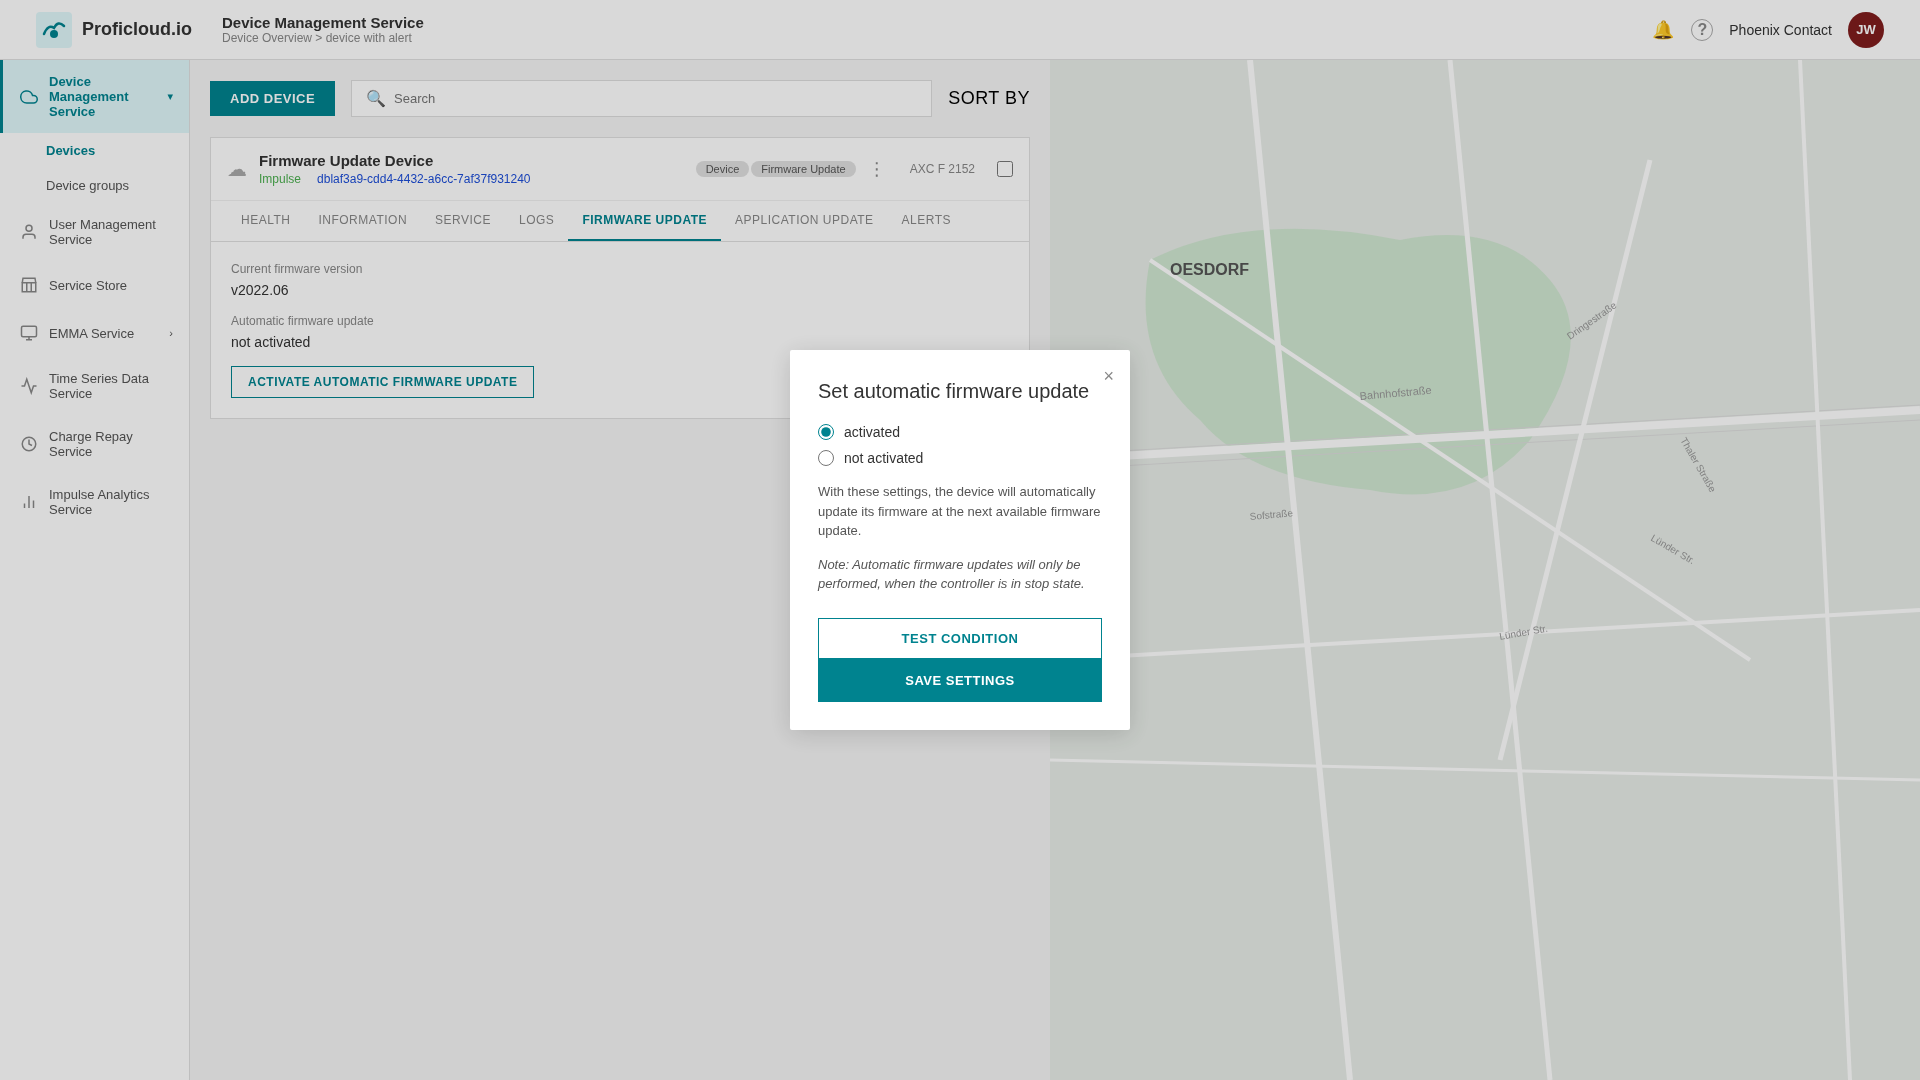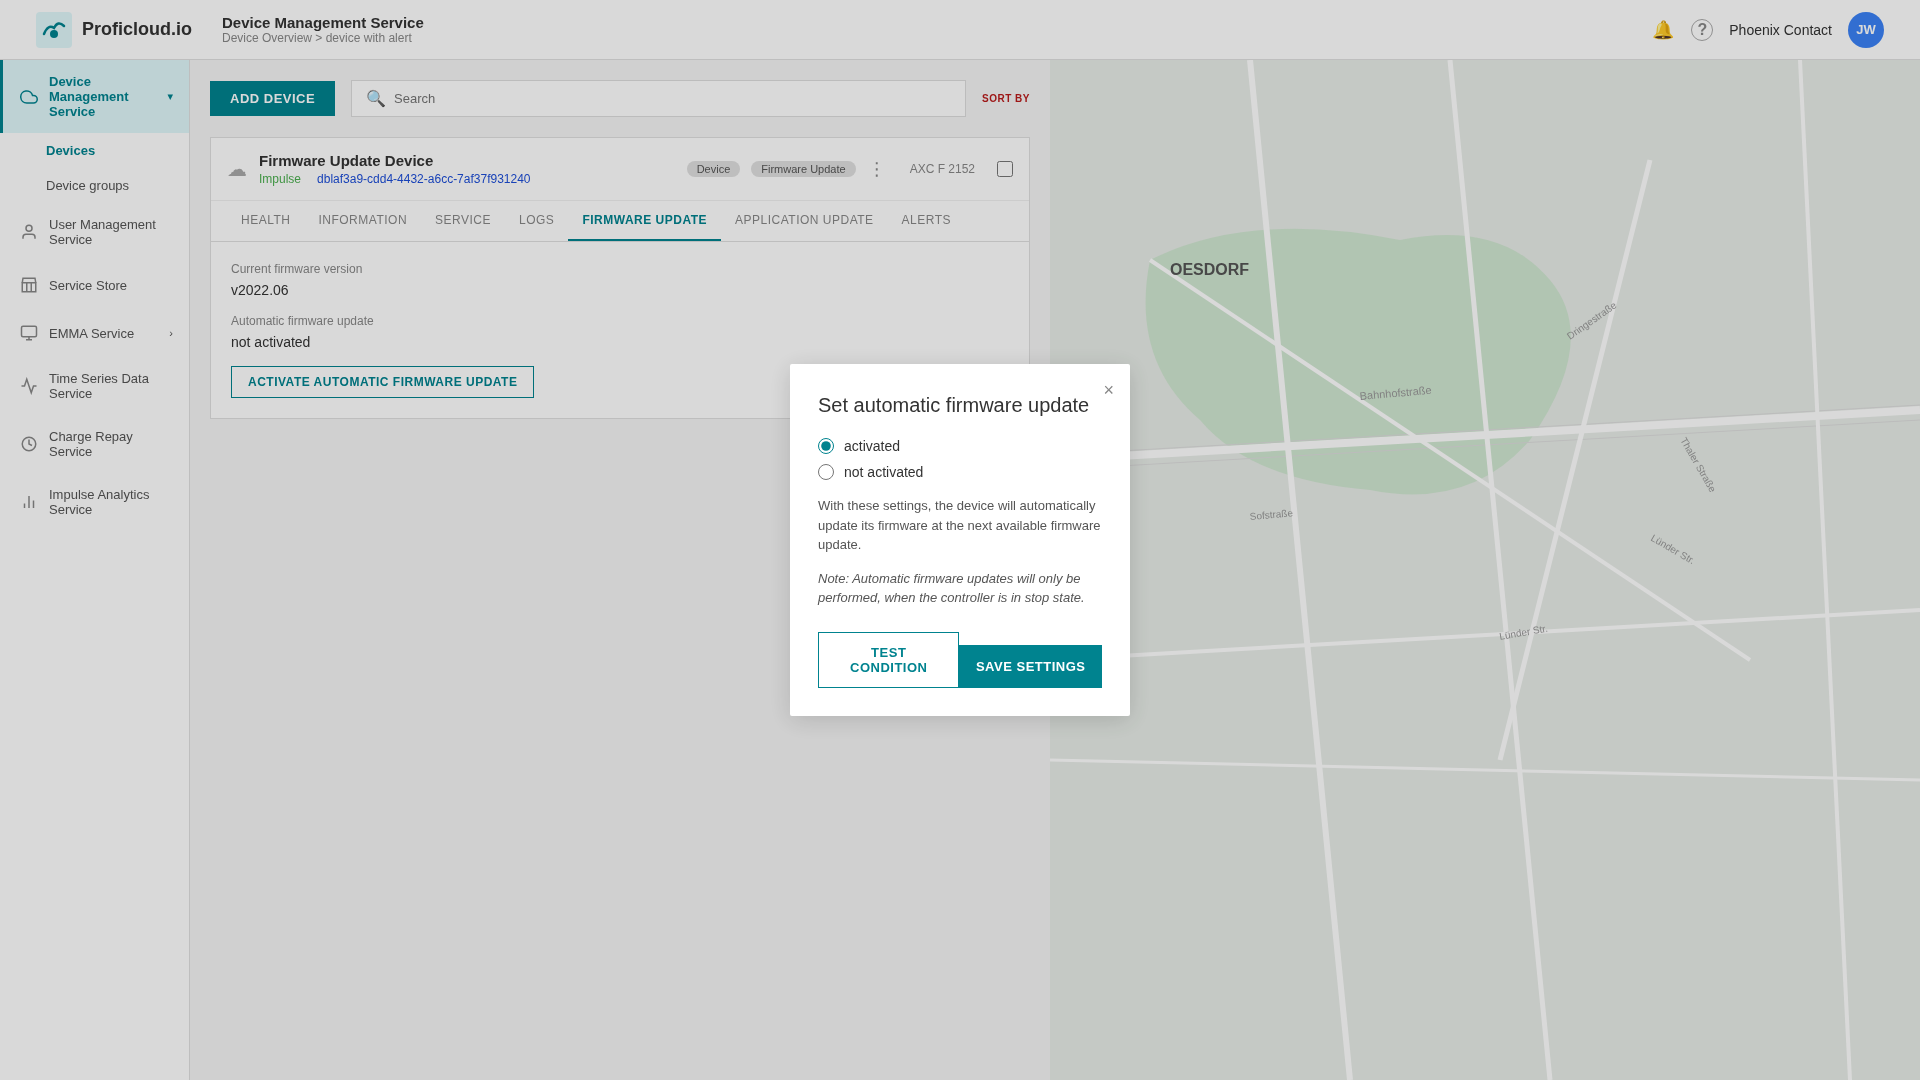--- a/index.html
+++ b/index.html
@@ -54,21 +54,21 @@
       font-size: 18px;
     }
     .header-username {
       font-size: 14px;
       color: #333;
     }
     .avatar {
       width: 36px;
       height: 36px;
       border-radius: 50%;
-      background: #3b82f6;
+      background: #7f1d1d;
       color: #fff;
       display: flex;
       align-items: center;
       justify-content: center;
       font-size: 13px;
       font-weight: 600;
     }
 
     
     .main-layout {
@@ -165,23 +165,23 @@
     .search-icon { color: #aaa; font-size: 16px; }
     .search-input {
       border: none;
       outline: none;
       font-size: 13px;
       color: #555;
       width: 100%;
       background: transparent;
     }
     .sort-by {
-      color: #b91c1c;
-      font-size: 10px;
-      font-weight: 700;
+      color: #000000;
+      font-size: 18px;
+      font-weight: 400;
       cursor: pointer;
       text-transform: uppercase;
       letter-spacing: 0.5px;
     }
 
     
     .device-card {
       background: #fff;
       border: 1px solid #e0e0e0;
       padding: 0;
@@ -190,21 +190,21 @@
     .device-card-header {
       display: flex;
       align-items: center;
       padding: 14px 16px;
       gap: 12px;
       border-bottom: 1px solid #f0f0f0;
     }
     .device-icon { color: #aaa; font-size: 20px; }
     .device-name { font-size: 15px; font-weight: 600; color: #333; flex: 1; }
     .device-status { font-size: 12px; color: #4caf50; margin-right: 8px; }
-    .device-tags { display: flex; gap: 11px; }
+    .device-tags { display: flex; gap: 2px; }
     .tag {
       background: #e0e0e0;
       color: #555;
       padding: 2px 10px;
       border-radius: 12px;
       font-size: 11px;
     }
     .tag.firmware { background: #e0e0e0; }
     .device-more { cursor: pointer; color: #888; font-size: 18px; }
     .device-checkbox { width: 16px; height: 16px; }
@@ -323,23 +323,22 @@
     }
     .modal-note {
       font-size: 13px;
       color: #555;
       font-style: italic;
       line-height: 1.5;
       margin-bottom: 24px;
     }
     .modal-actions {
       display: flex;
-      flex-direction: row;
+      flex-direction: column;
       gap: 0;
-      align-items: flex-end;
     }
     .btn-test-condition {
       background: #fff;
       border: 1px solid #00838f;
       color: #00838f;
       padding: 12px;
       font-size: 13px;
       font-weight: 700;
       cursor: pointer;
       text-transform: uppercase;

